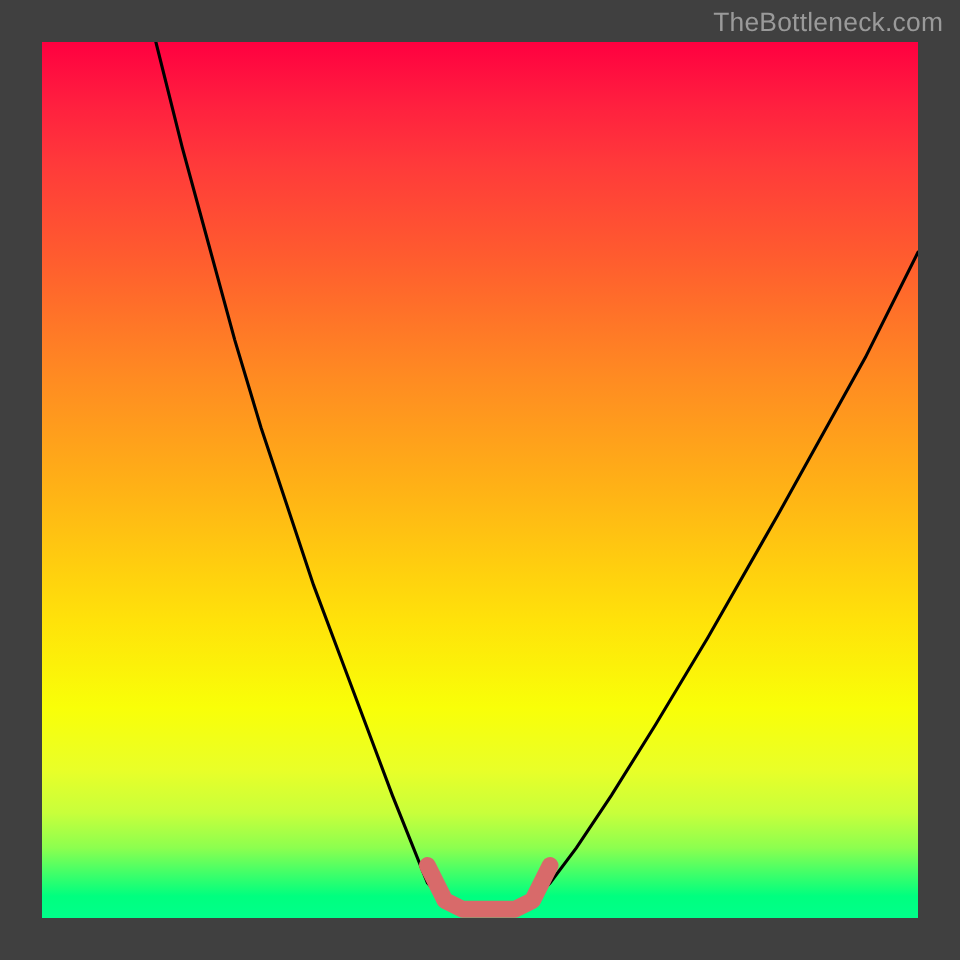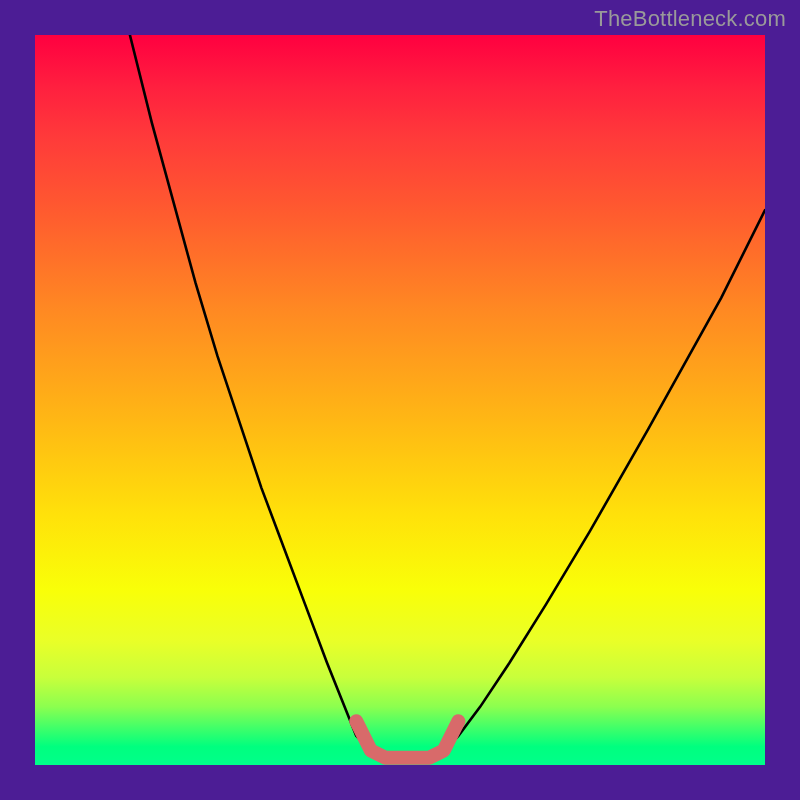--- a/index.html
+++ b/index.html
@@ -8,21 +8,21 @@
     width: 800px;
     height: 800px;
     background: #000;
     overflow: hidden;
     font-family: Arial, Helvetica, sans-serif;
   }
   .frame {
     position: relative;
     width: 800px;
     height: 800px;
-    background: #4c1d95;
+    background: #404040;
   }
   .plot-area {
     position: absolute;
     left: 35px;
     top: 35px;
     width: 730px;
     height: 730px;
     
     background: linear-gradient(
       to bottom,

